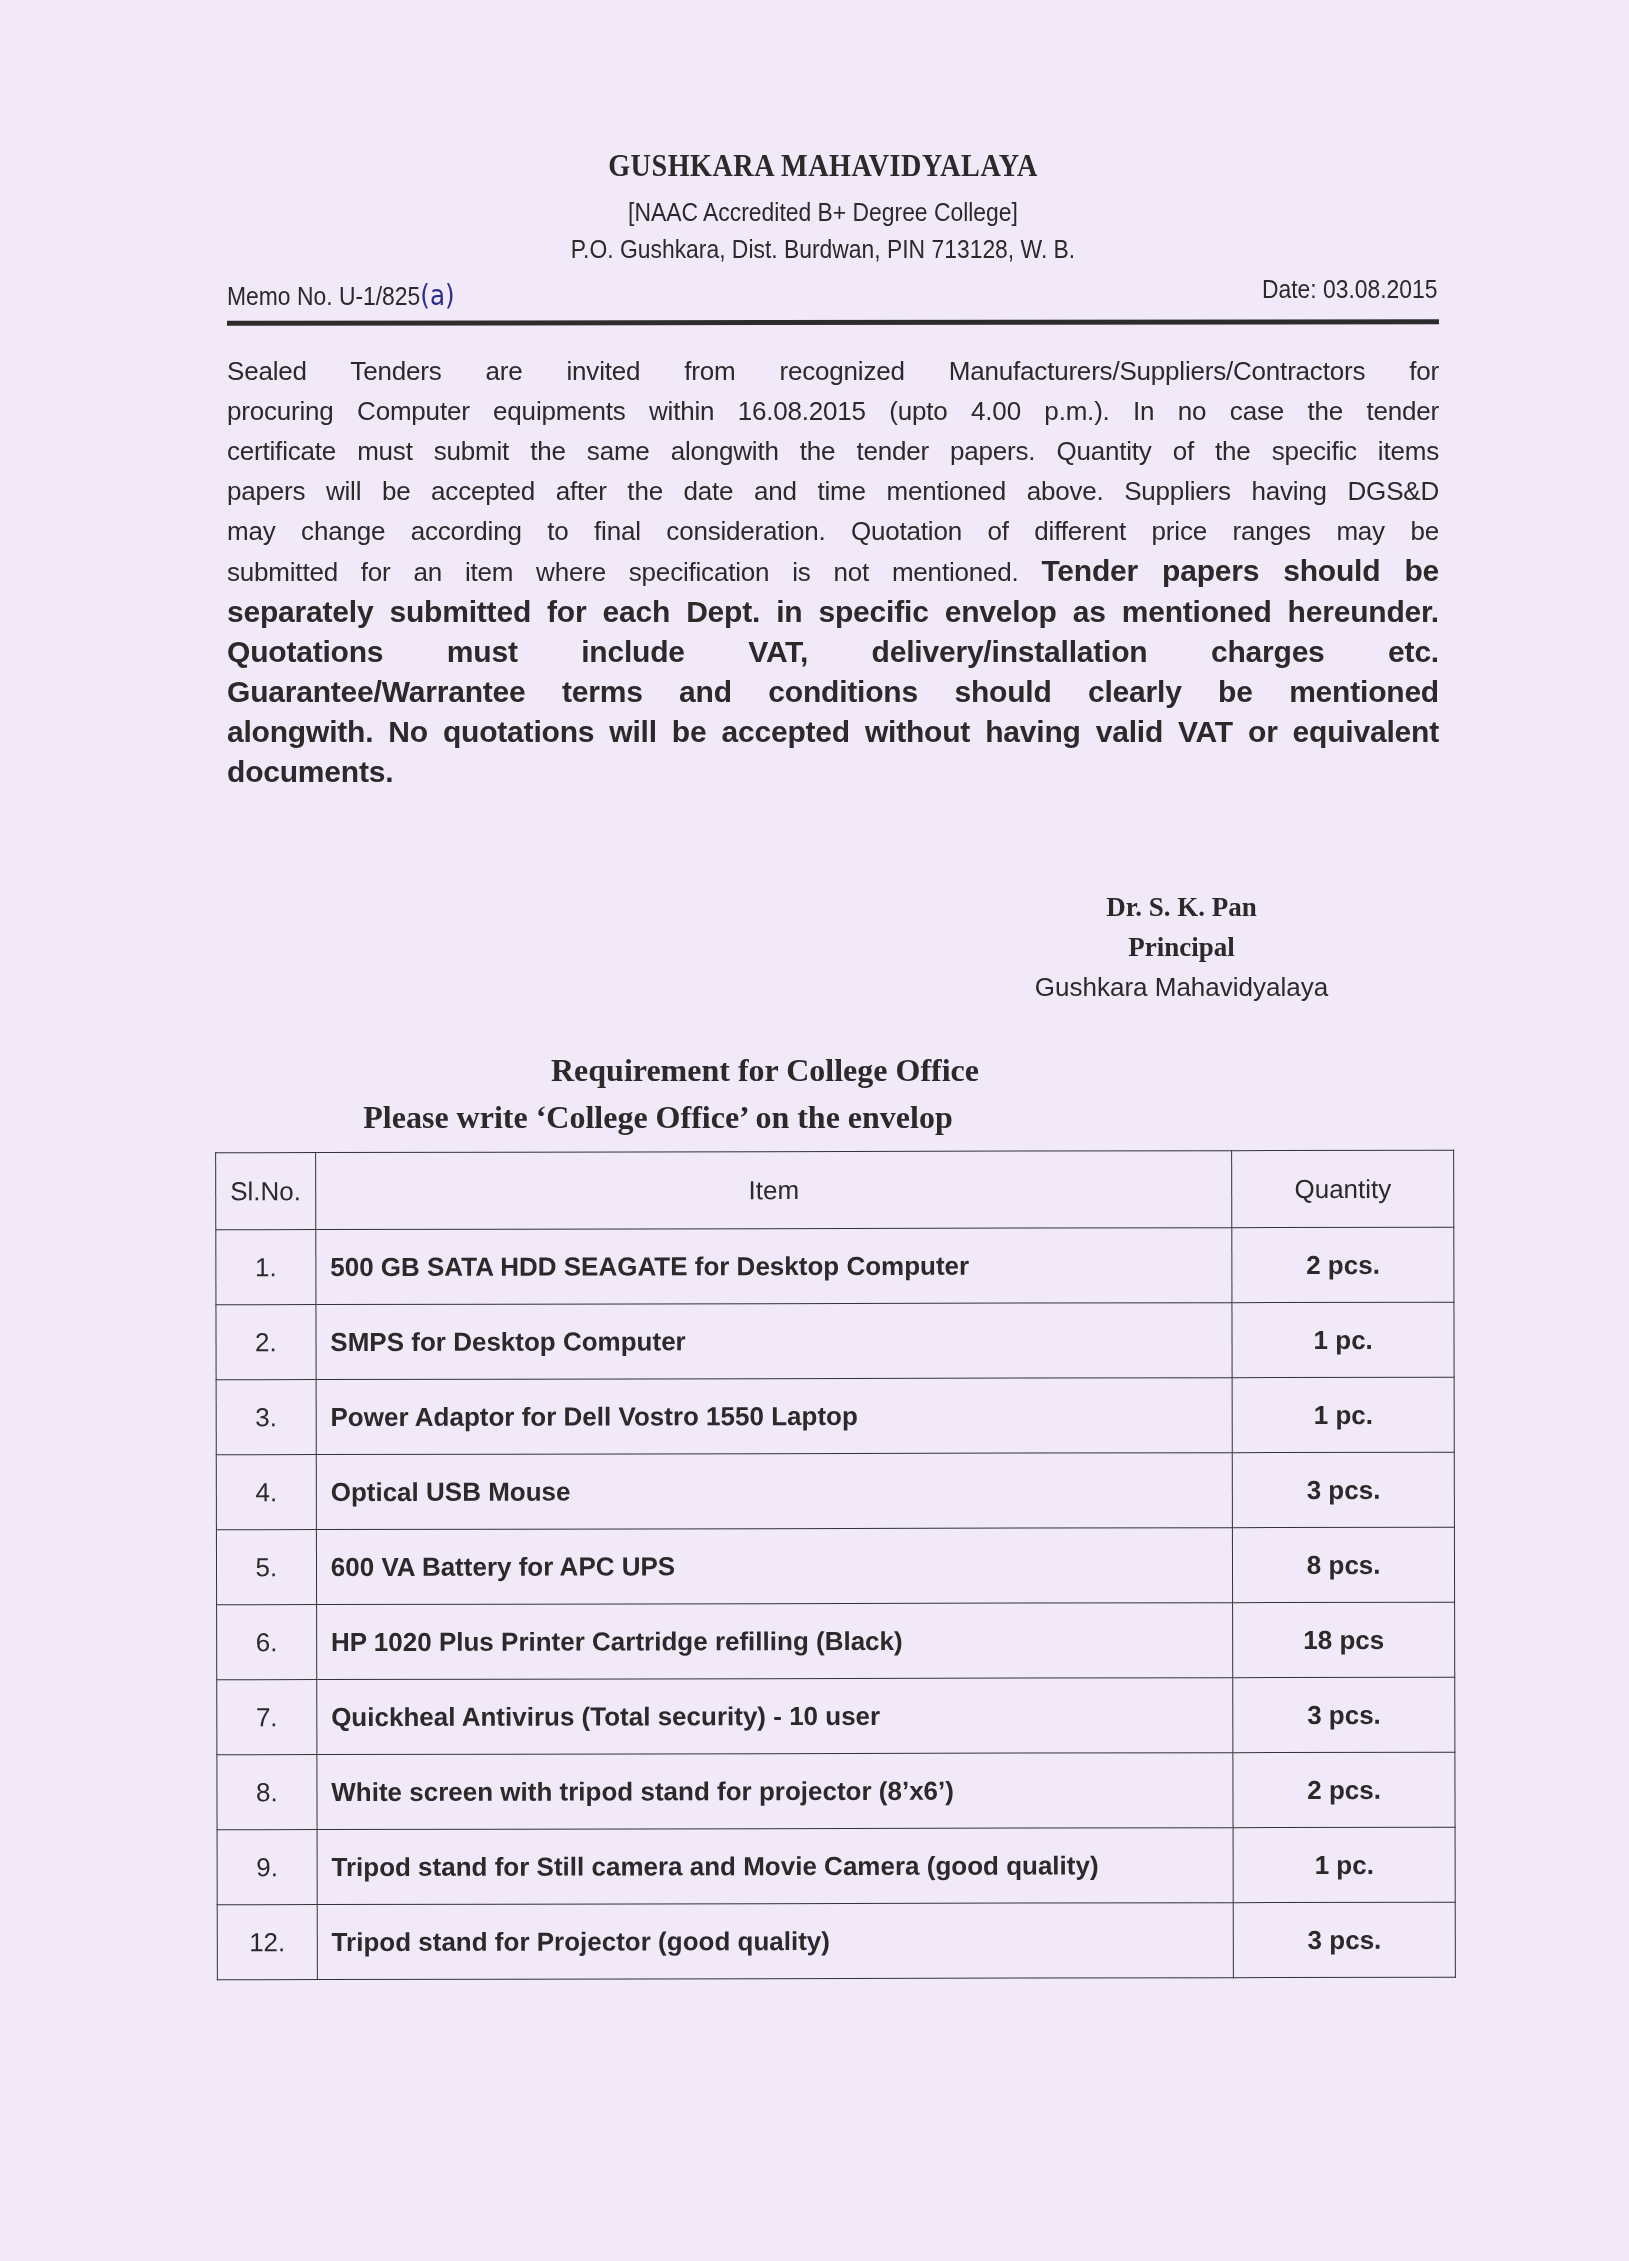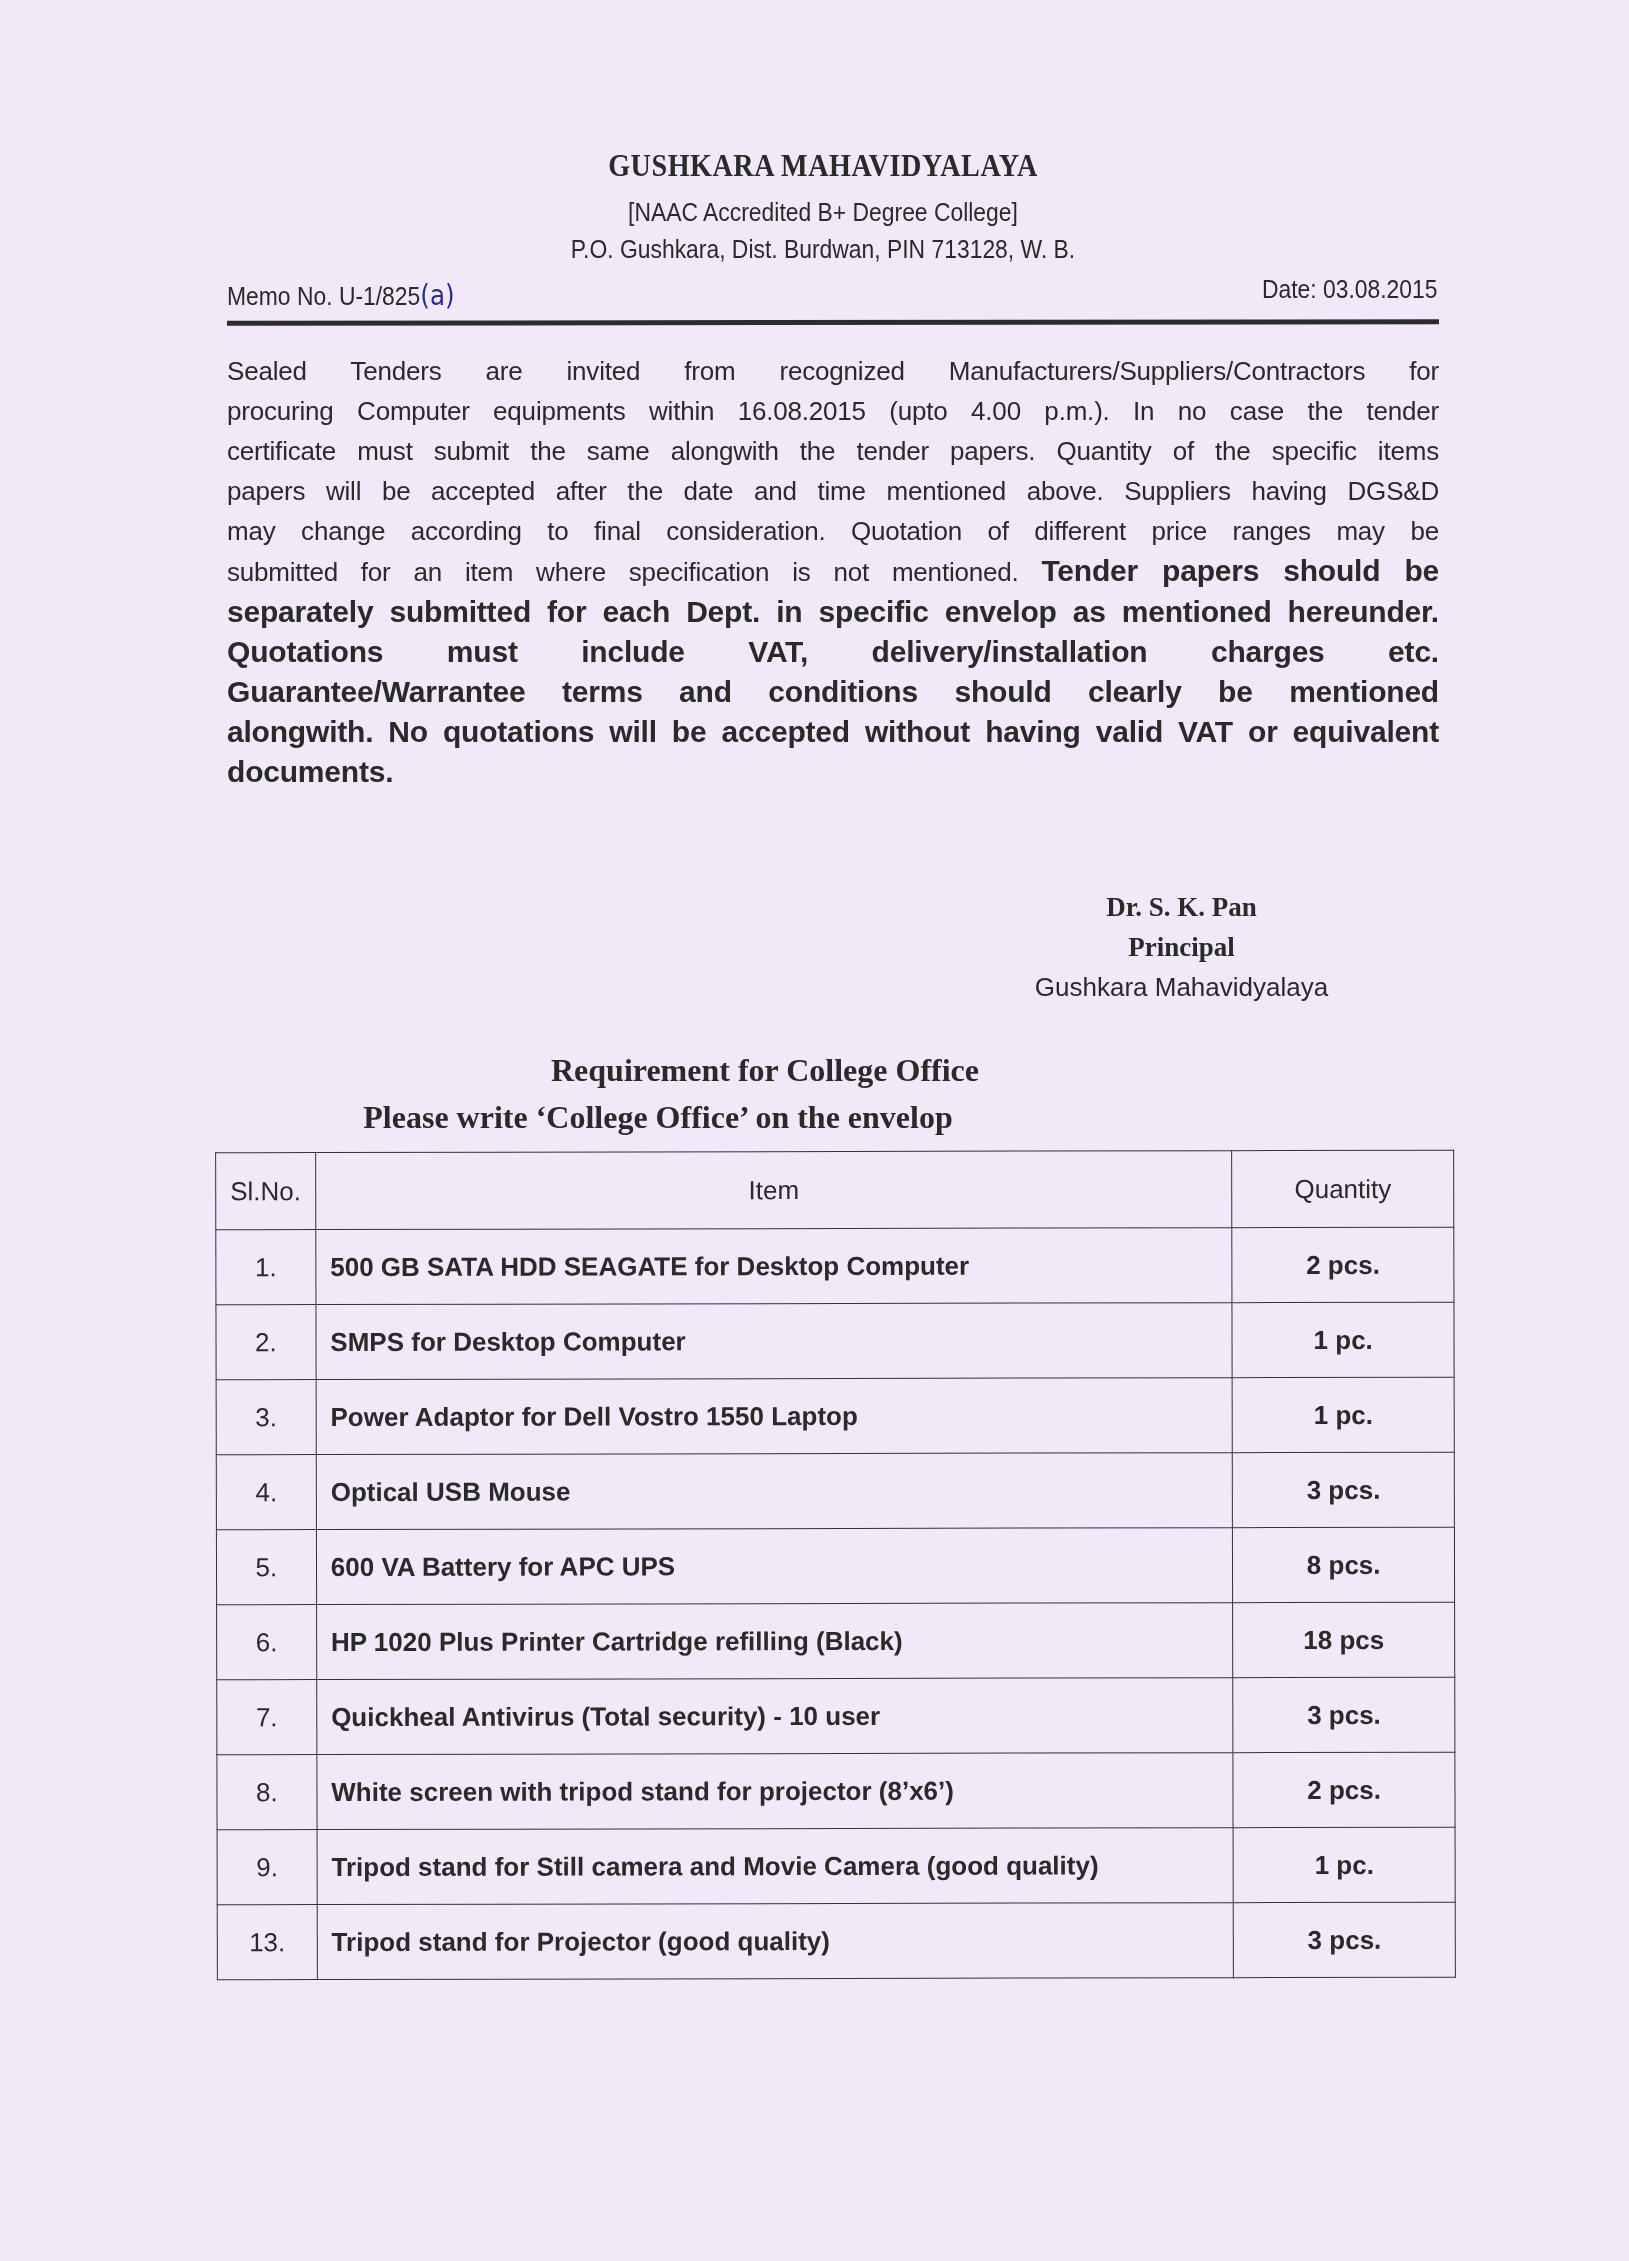--- a/index.html
+++ b/index.html
@@ -174,21 +174,21 @@
         <td class="col-sl">8.</td>
         <td class="col-item">White screen with tripod stand for projector (8’x6’)</td>
         <td class="col-qty">2 pcs.</td>
       </tr>
       <tr>
         <td class="col-sl">9.</td>
         <td class="col-item">Tripod stand for Still camera and Movie Camera (good quality)</td>
         <td class="col-qty">1 pc.</td>
       </tr>
       <tr>
-        <td class="col-sl">13.</td>
+        <td class="col-sl">12.</td>
         <td class="col-item">Tripod stand for Projector (good quality)</td>
         <td class="col-qty">3 pcs.</td>
       </tr>
     </tbody>
   </table>
 
 </div>
 
 
 </body></html>

